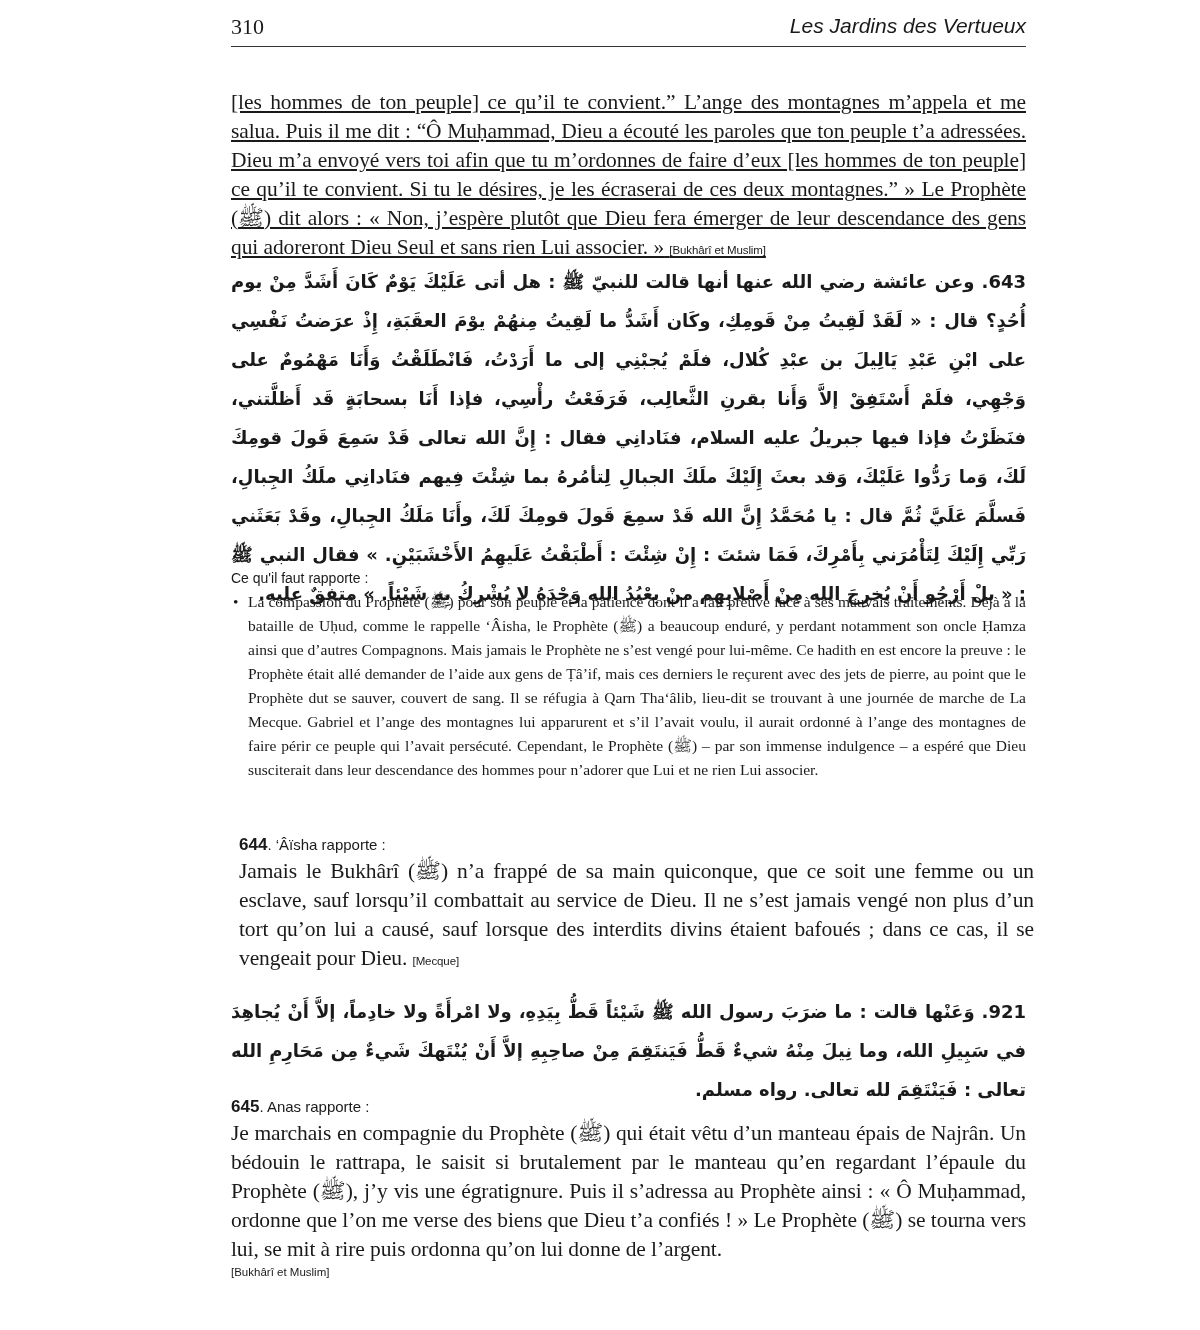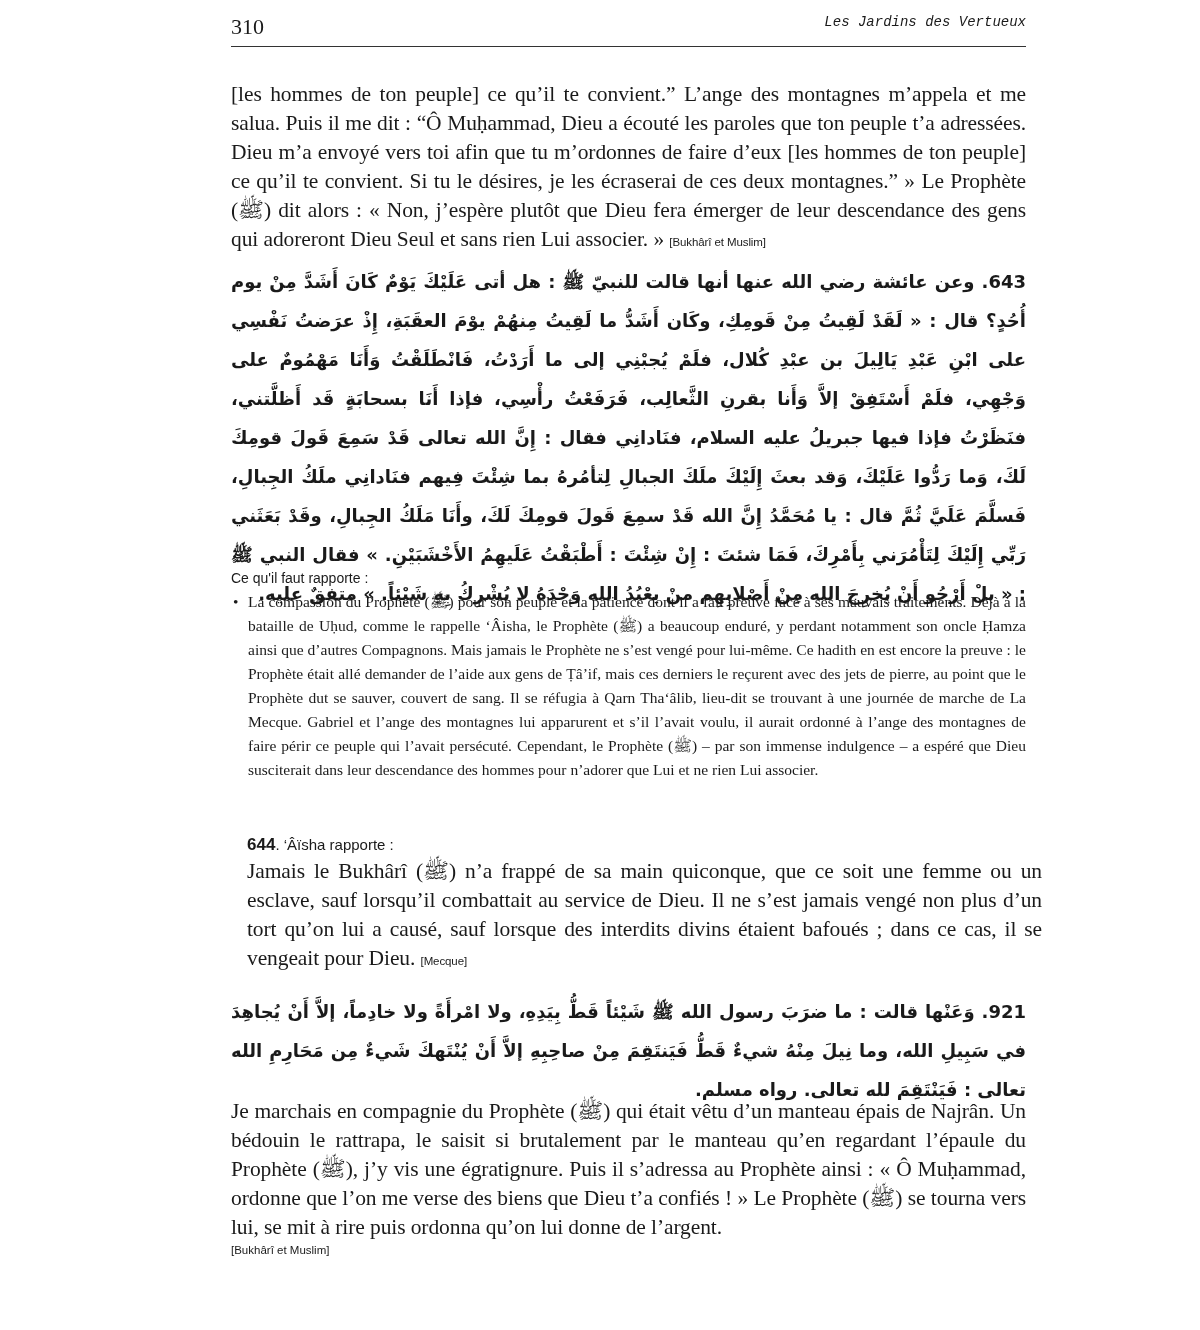--- a/index.html
+++ b/index.html
@@ -1,36 +1,36 @@
 <!DOCTYPE html>
 <html><head>
 <meta charset="utf-8">
 <style>
   html, body { margin: 0; padding: 0; background: #ffffff; }
   body { width: 1200px; height: 1330px; position: relative; overflow: hidden; color: #1a1a1a; }
   .page { position: absolute; left: 231px; top: 0; width: 795px; }
   .header { position: absolute; top: 14px; left: 0; width: 795px; height: 30px; text-align: right; }
   .page-num { position: absolute; left: 0; top: 0; font-family: "Liberation Serif", serif; font-size: 22px; }
-  .running-title { position: absolute; right: 0; top: 0; font-family: Liberation Mono, monospace; font-style: italic; font-size: 14px; }
+  .running-title { position: absolute; right: 0; top: 0; font-family: Liberation Sans, sans-serif; font-style: italic; font-size: 21px; }
   .rule { position: absolute; top: 46px; left: 0; width: 795px; height: 0; border-top: 1.5px solid #333; }
 
   .fr { font-family: "Liberation Serif", serif; font-size: 21.5px; line-height: 29px; text-align: justify; margin: 0; letter-spacing: -0.1px; }
   .ref { font-family: "Liberation Sans", sans-serif; font-size: 11.5px; }
   .ar { font-family: "DejaVu Sans", sans-serif; direction: rtl; text-align: justify; font-size: 18px; line-height: 39px; margin: 0; font-weight: bold; }
   .label { font-family: "Liberation Sans", sans-serif; font-size: 14px; margin: 0; }
   .num { font-family: "Liberation Sans", sans-serif; font-weight: bold; font-size: 17px; }
   .narr { font-family: "Liberation Sans", sans-serif; font-size: 15px; }
   .note-list { margin: 4px 0 0 0; padding: 0; list-style: none; }
   .note-item { font-family: "Liberation Serif", serif; font-size: 15.5px; line-height: 24px; text-align: justify; padding-left: 17px; position: relative; }
   .bullet { position: absolute; left: 2px; top: 0; }
 
-  #block1 { position: absolute; top: 80px; left: 0; width: 795px; }
+  #block1 { position: absolute; top: 88px; left: 0; width: 795px; text-decoration: underline; }
   #arab643 { position: absolute; top: 262px; left: 0; width: 795px; }
   #notes { position: absolute; top: 570px; left: 0; width: 795px; }
-  #h644 { position: absolute; top: 835px; left: 16px; width: 795px; }
+  #h644 { position: absolute; top: 835px; left: 8px; width: 795px; }
   #arab644 { position: absolute; top: 992px; left: 0; width: 795px; }
   #h645 { position: absolute; top: 1097px; left: 0; width: 795px; }
   .head-line { margin: 0 0 2px 0; }
 </style>
 </head>
 <body>
 
 <div class="page">
   <div class="header">
     <span class="page-num">310</span>
@@ -59,16 +59,17 @@
   <div id="h644">
     <p class="head-line"><span class="num">644</span><span class="narr">. ‘Âïsha rapporte :</span></p>
     <p class="fr"><span>Jamais le Bukhârî (ﷺ) n’a frappé de sa main quiconque, que ce soit une femme ou un esclave, sauf lorsqu’il combattait au service de Dieu. Il ne s’est jamais vengé non plus d’un tort qu’on lui a causé, sauf lorsque des interdits divins étaient bafoués ; dans ce cas, il se vengeait pour Dieu.</span> <span class="ref">[Mecque]</span></p>
   </div>
 
   <div id="arab644">
     <p class="ar" lang="ar">921. وَعَنْها قالت : ما ضرَبَ رسول الله ﷺ شَيْئاً قَطُّ بِيَدِهِ، ولا امْرأَةً ولا خادِماً، إلاَّ أَنْ يُجاهِدَ في سَبِيلِ الله، وما نِيلَ مِنْهُ شيءٌ قَطُّ فَيَنتَقِمَ مِنْ صاحِبِهِ إلاَّ أَنْ يُنْتَهكَ شَيءٌ مِن مَحَارِمِ الله تعالى : فَيَنْتَقِمَ لله تعالى. رواه مسلم.</p>
   </div>
 
   <div id="h645">
+    <p class="head-line"><span class="num">645</span><span class="narr">. Anas rapporte :</span></p>
     <p class="fr"><span>Je marchais en compagnie du Prophète (ﷺ) qui était vêtu d’un manteau épais de Najrân. Un bédouin le rattrapa, le saisit si brutalement par le manteau qu’en regardant l’épaule du Prophète (ﷺ), j’y vis une égratignure. Puis il s’adressa au Prophète ainsi : « Ô Muḥammad, ordonne que l’on me verse des biens que Dieu t’a confiés ! » Le Prophète (ﷺ) se tourna vers lui, se mit à rire puis ordonna qu’on lui donne de l’argent.</span></p>
     <p class="ref" style="margin:2px 0 0 0;">[Bukhârî et Muslim]</p>
   </div>
 </div>
 
 </body></html>

